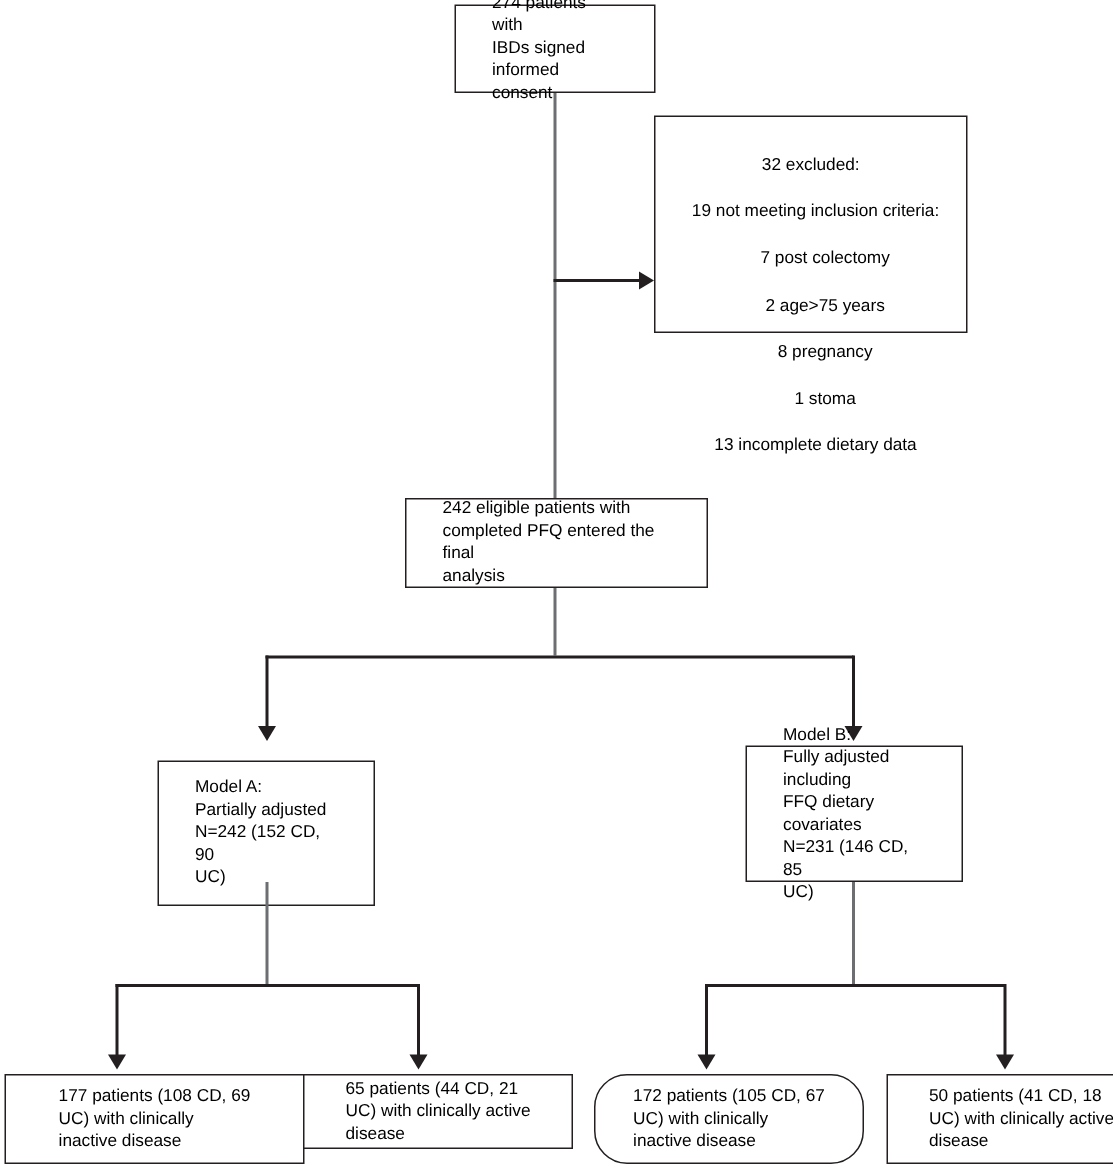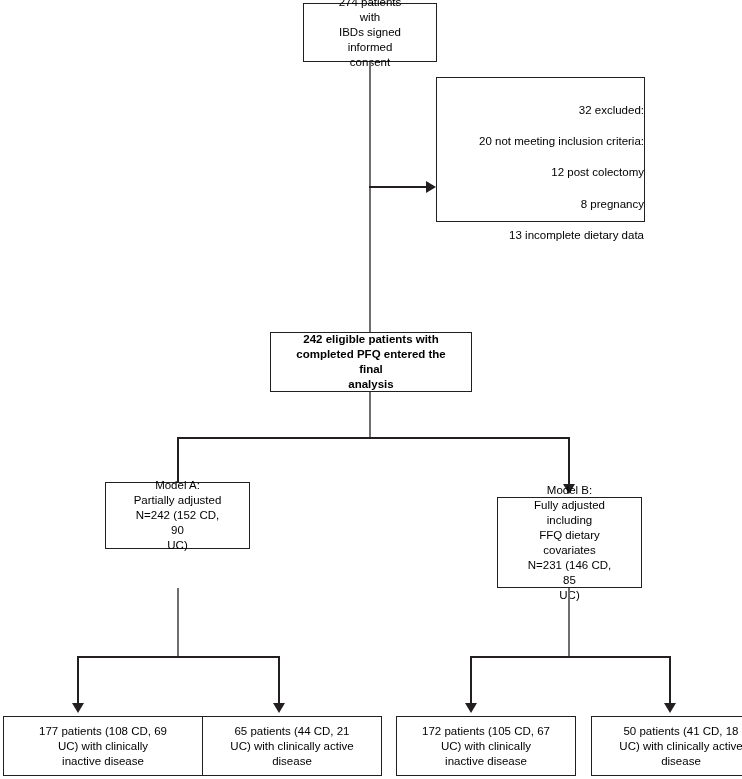--- a/index.html
+++ b/index.html
@@ -19,30 +19,30 @@
     overflow: hidden;
   }
   .box {
     position: absolute;
     box-sizing: border-box;
     border: 1.5px solid #231f20;
     background: #ffffff;
     display: flex;
     align-items: center;
     justify-content: center;
-    text-align: center;
+    text-align: left;
     font-size: 11.5px;
     line-height: 15px;
     color: #000000;
     padding: 4px 24px;
     white-space: pre-line;
   }
   .box.left-align {
     display: block;
-    text-align: right;
+    text-align: center;
     padding: 9px 0;
   }
   .excl-line {
     display: block;
     white-space: pre;
     font-size: 11.5px;
     line-height: 16.2px;
   }
   
   .vline {
@@ -86,40 +86,42 @@
 consent</span>
   </div>
 
   <div class="vline" style="left:369px; top:62px; height:270px;"></div>
 
   <div class="hline" style="left:369px; top:186px; width:58px;"></div>
   <div class="arrow-right" style="left:426px; top:181px;"></div>
 
   <div class="box left-align" style="left:436px; top:77px; width:209px; height:145px;">
     <span class="excl-line">32 excluded:</span>
-    <span class="excl-line">  20 not meeting inclusion criteria:</span>
-    <span class="excl-line">      12 post colectomy</span>
+    <span class="excl-line">  19 not meeting inclusion criteria:</span>
+    <span class="excl-line">      7 post colectomy</span>
+    <span class="excl-line">      2 age&gt;75 years</span>
     <span class="excl-line">      8 pregnancy</span>
+    <span class="excl-line">      1 stoma</span>
     <span class="excl-line">  13 incomplete dietary data</span>
   </div>
 
-  <div class="box" style="left:270px; top:332px; width:202px; height:60px;font-weight:bold;">
+  <div class="box" style="left:270px; top:332px; width:202px; height:60px;">
     <span>242 eligible patients with
 completed PFQ entered the final
 analysis</span>
   </div>
 
   <div class="vline" style="left:369px; top:392px; height:45px;"></div>
   <div class="hline" style="left:177px; top:437px; width:392px;"></div>
   <div class="vline dark" style="left:177px; top:437px; height:50px;"></div>
   <div class="arrow-down" style="left:172px; top:484px;"></div>
   <div class="vline dark" style="left:568px; top:437px; height:50px;"></div>
   <div class="arrow-down" style="left:563px; top:484px;"></div>
 
-  <div class="box" style="left:105px; top:482px; width:145px; height:67px;">
+  <div class="box" style="left:105px; top:507px; width:145px; height:97px;">
     <span>Model A:
 Partially adjusted
 N=242 (152 CD, 90
 UC)</span>
   </div>
 
   <div class="box" style="left:497px; top:497px; width:145px; height:91px;">
     <span>Model B:
 Fully adjusted including
 FFQ dietary covariates
@@ -140,27 +142,27 @@
   <div class="arrow-down" style="left:465px; top:703px;"></div>
   <div class="vline dark" style="left:669px; top:656px; height:50px;"></div>
   <div class="arrow-down" style="left:664px; top:703px;"></div>
 
   <div class="box" style="left:3px; top:716px; width:200px; height:60px;">
     <span>177 patients (108 CD, 69
 UC) with clinically
 inactive disease</span>
   </div>
 
-  <div class="box" style="left:202px; top:716px; width:180px; height:60px;">
+  <div class="box" style="left:202px; top:716px; width:180px; height:50px;">
     <span>65 patients (44 CD, 21
 UC) with clinically active
 disease</span>
   </div>
 
-  <div class="box" style="left:396px; top:716px; width:180px; height:60px;">
+  <div class="box" style="left:396px; top:716px; width:180px; height:60px;border-radius:22px;">
     <span>172 patients (105 CD, 67
 UC) with clinically
 inactive disease</span>
   </div>
 
   <div class="box" style="left:591px; top:716px; width:180px; height:60px;">
     <span>50 patients (41 CD, 18
 UC) with clinically active
 disease</span>
   </div>

